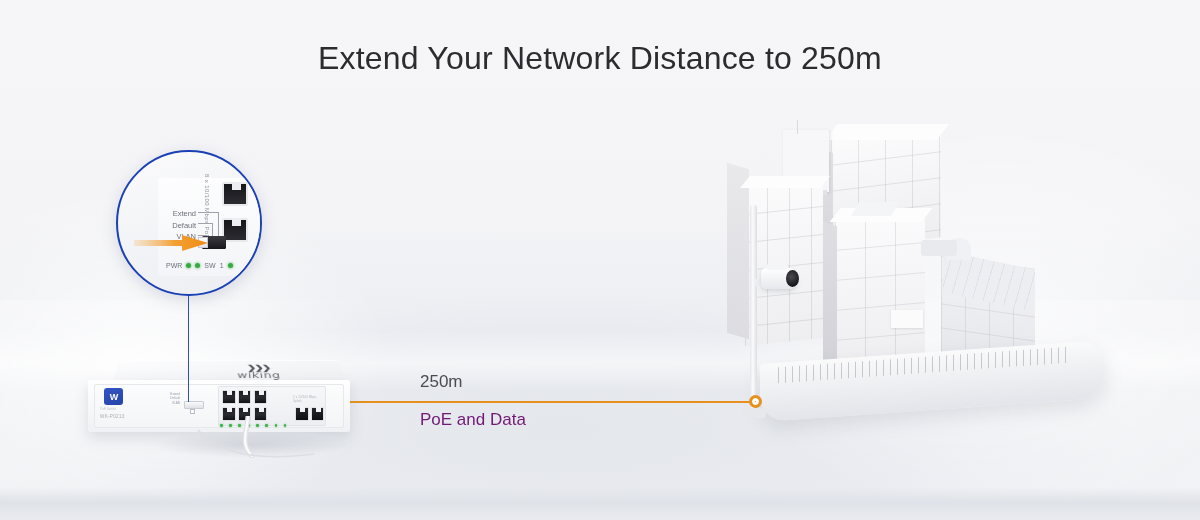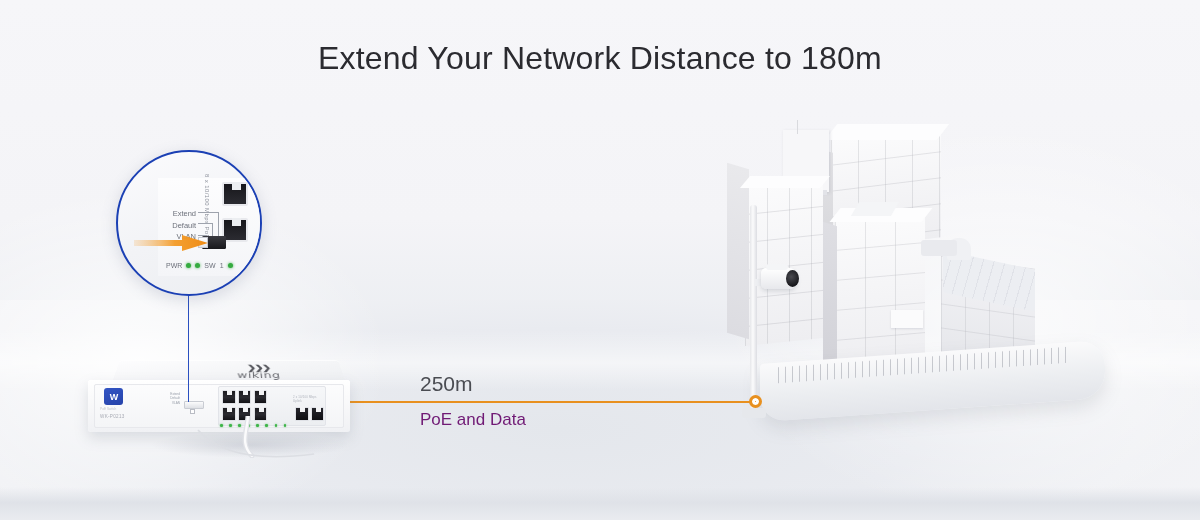--- a/index.html
+++ b/index.html
@@ -168,40 +168,40 @@
   .callout-stem { position:absolute; left:188px; top:296px; width:1.4px; height:106px; background:#2a4fc0; }
 
   
   .link-line { position:absolute; left:208px; top:401px; width:548px; height:2px;
                background:#e8901f; }
   .link-node { position:absolute; left:749px; top:395px; width:13px; height:13px;
                border-radius:50%; background:#e8901f; border:3px solid #e8901f;
                box-shadow:inset 0 0 0 3px #fff; }
   .link-src { position:absolute; left:202px; top:395px; width:13px; height:13px;
               border-radius:50%; background:#e8901f; box-shadow:inset 0 0 0 3.5px #fff; }
-  .dist-label { position:absolute; left:420px; top:372px; font-size:21px; color:#4a4c52; }
+  .dist-label { position:absolute; left:420px; top:372px; font-size:17px; color:#4a4c52; }
   .dist-sub   { position:absolute; left:420px; top:410px; font-size:17px; color:#701a75; }
 
   .shadow-sw { position:absolute; left:150px; top:432px; width:200px; height:26px;
     background:radial-gradient(ellipse at center,rgba(120,128,145,.22),rgba(120,128,145,0) 70%); }
   .wire { position:absolute; left:196px; top:424px; width:120px; height:40px; }
 </style>
 </head>
 <body>
 
 <div class="stage">
 
   <div class="bg-base"></div>
   <div class="ground"></div>
   <div class="horizon"></div>
   <div class="glow-l"></div>
   <div class="glow-r"></div>
   <div class="ground-edge"></div>
 
-  <div class="title">Extend Your Network Distance to 180m</div>
+  <div class="title">Extend Your Network Distance to 250m</div>
 
   <div class="city">
 
     <div class="bl face-r" style="left:96px; top:12px; width:110px; height:112px; transform:skewY(-7deg);">
       <div class="win-grid" style="background-size:27px 26px; opacity:.75;"></div>
     </div>
     <div class="bl face-t" style="left:96px; top:4px; width:112px; height:16px; transform:skewX(-38deg);"></div>
     <div class="bl face-l" style="left:60px; top:28px; width:38px; height:100px; transform:skewY(14deg);"></div>
 
     <div class="bl" style="left:48px; top:10px; width:46px; height:62px; background:#f7f7f9; box-shadow:1px 1px 3px rgba(140,145,158,.25);"></div>

